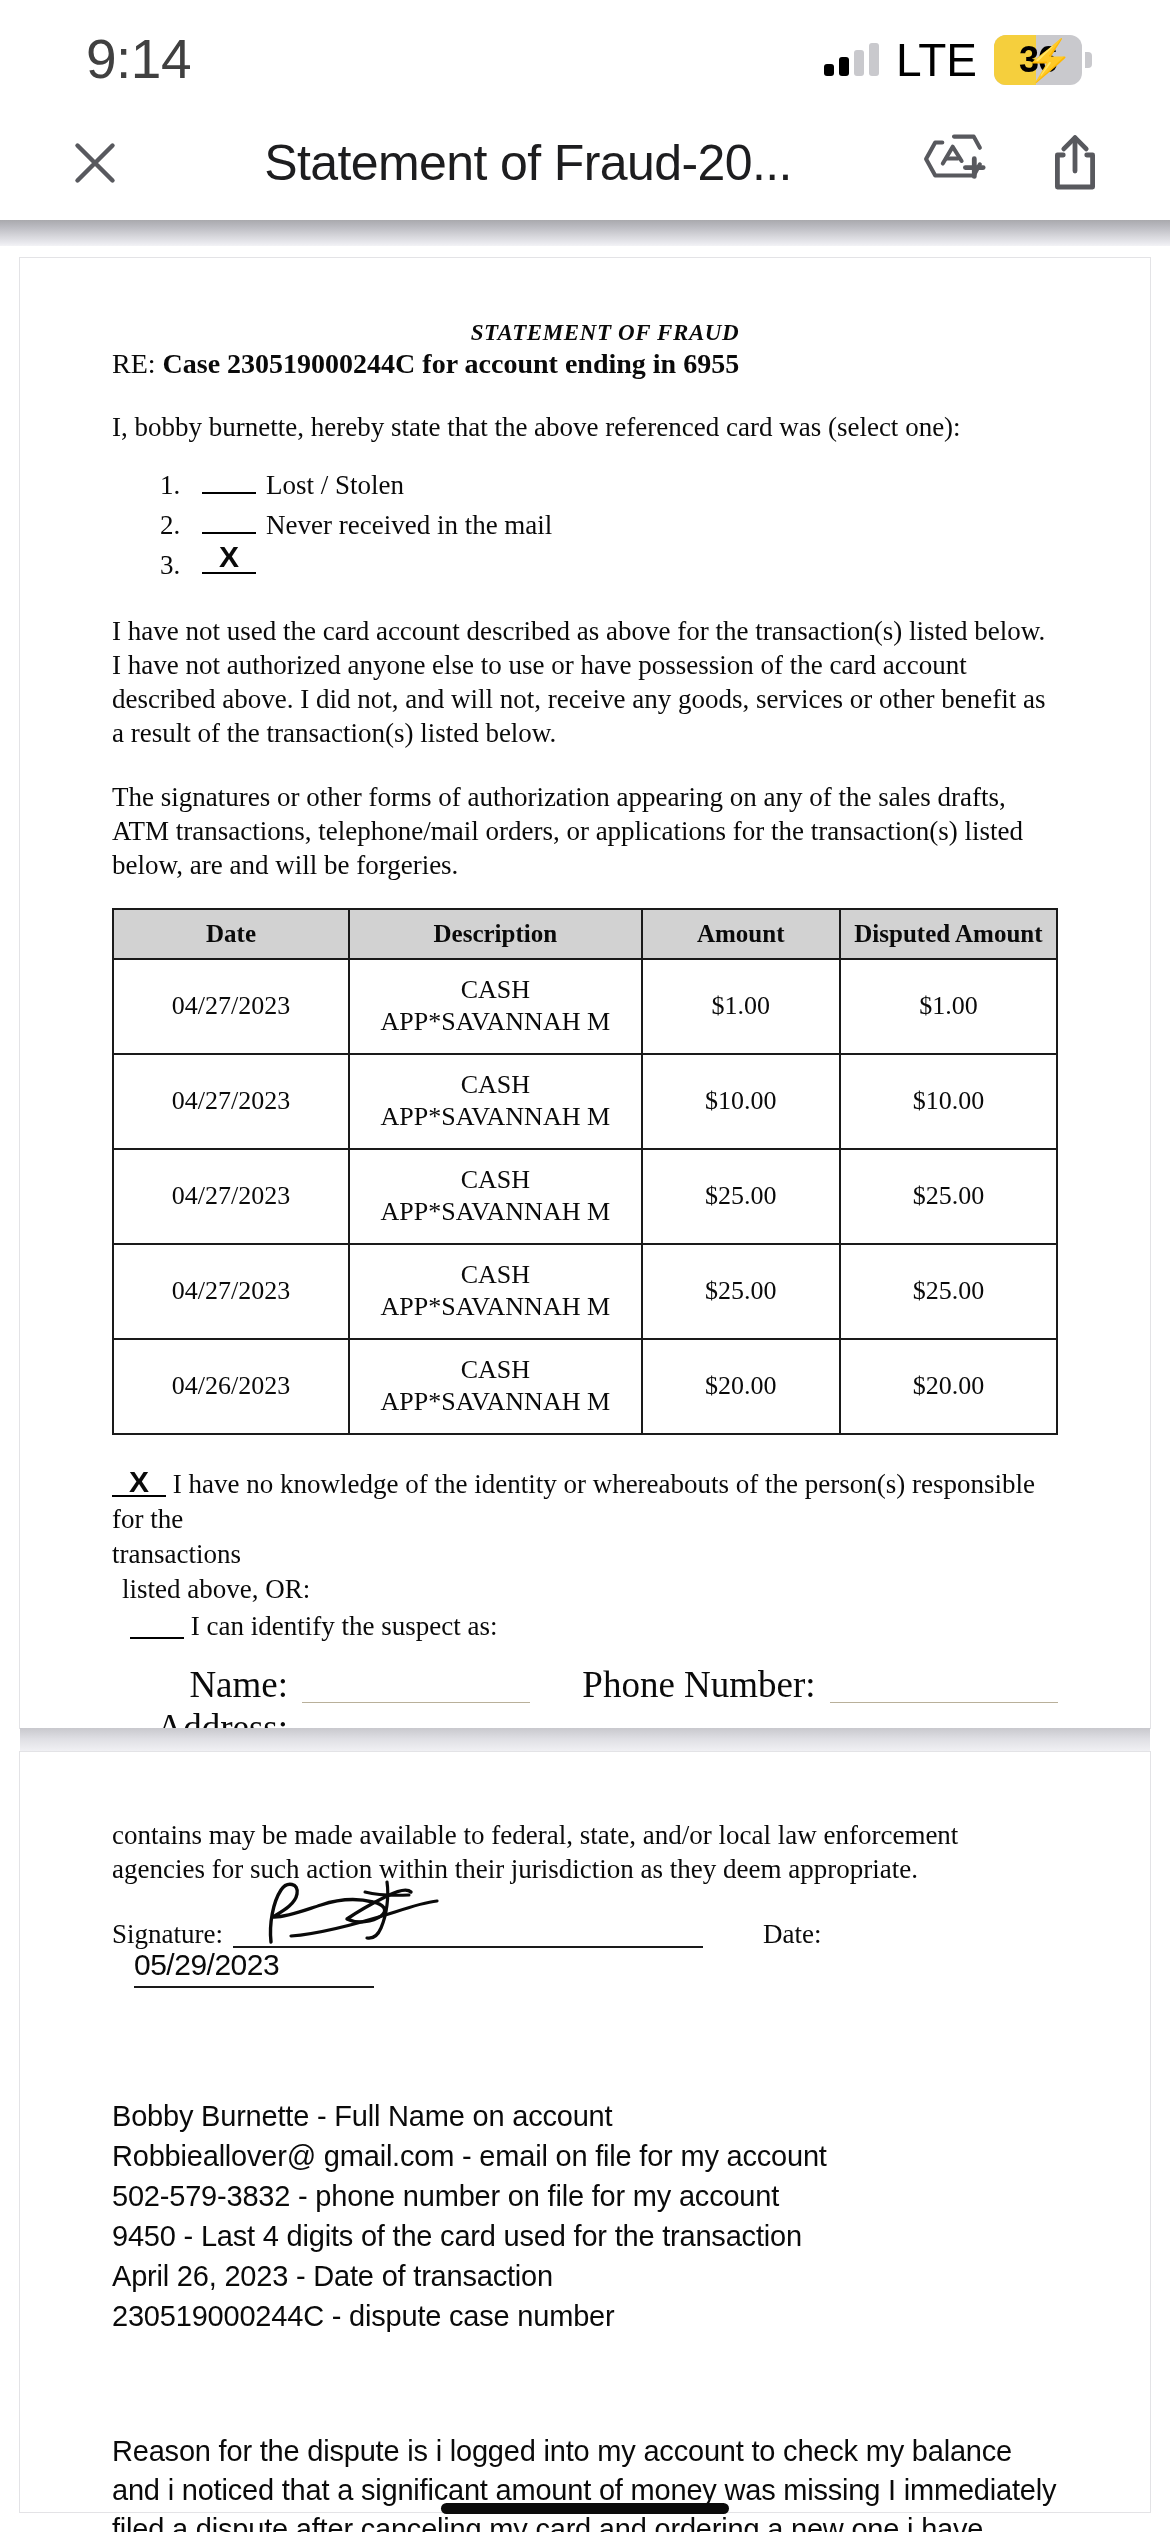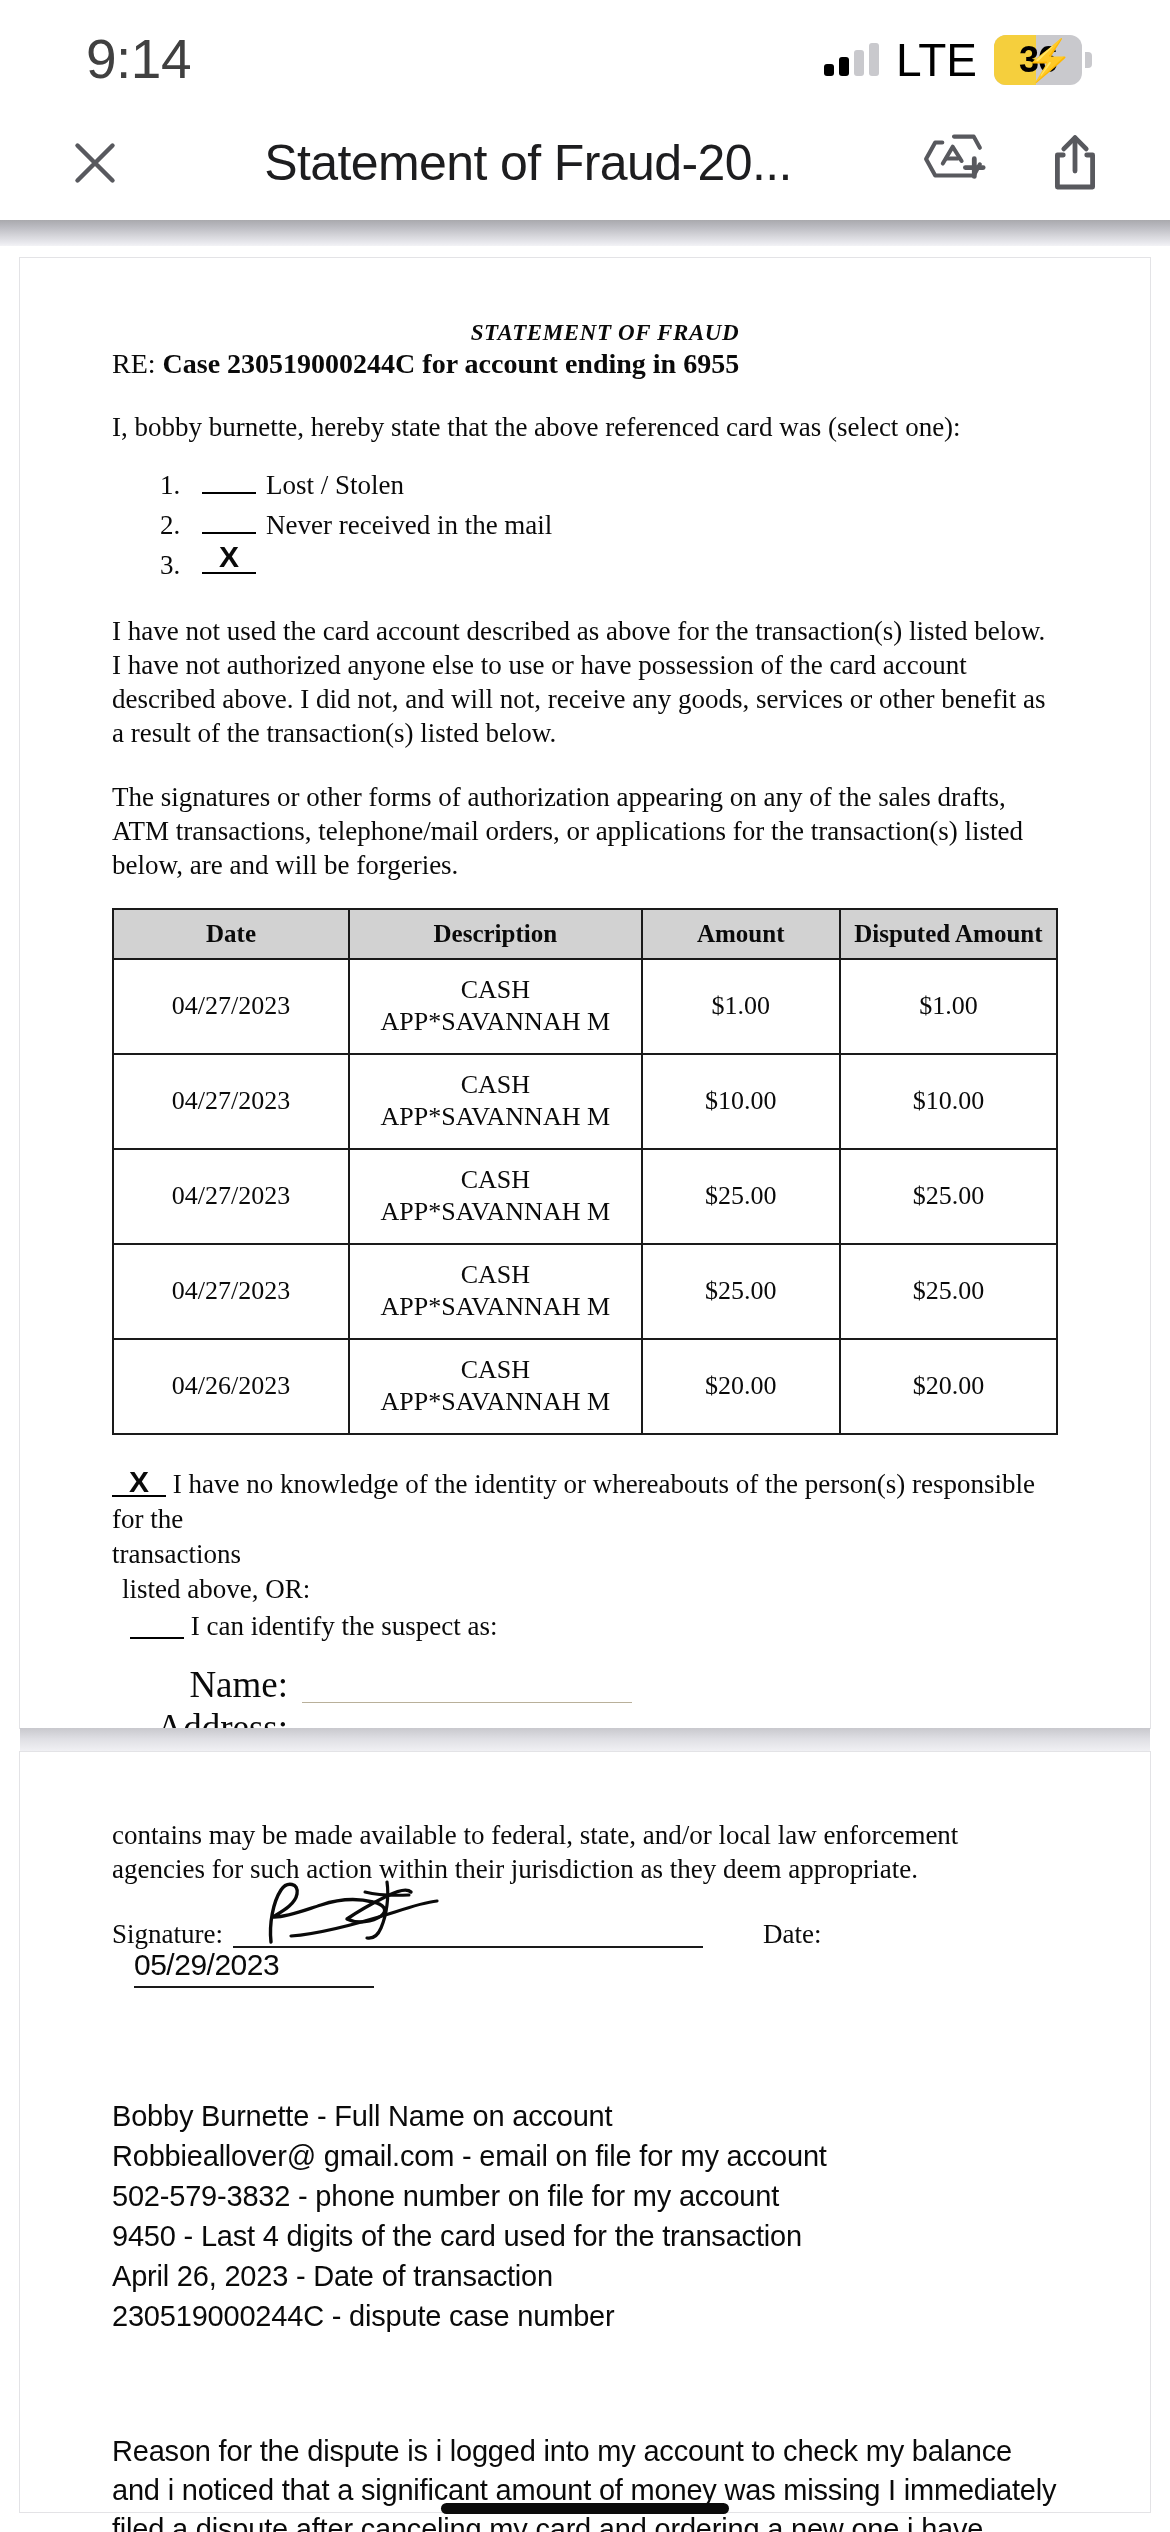--- a/index.html
+++ b/index.html
@@ -368,20 +368,24 @@
           <span class="xm"></span>
         </span>
         <span>I can identify the suspect as:</span>
       </div>
     </div>
 
     <div class="fields">
       <div class="frow">
         <span class="flabel">Name:</span>
         <span class="fline"></span>
+        <span class="fright">
+          <span class="flabel2">Phone Number:</span>
+          <span class="fline2"></span>
+        </span>
       </div>
       <div class="frow">
         <span class="flabel">Address:</span>
         <span class="fline"></span>
       </div>
       <div class="frow">
         <span class="flabel">City, State:</span>
         <span class="fline"></span>
       </div>
     </div>

